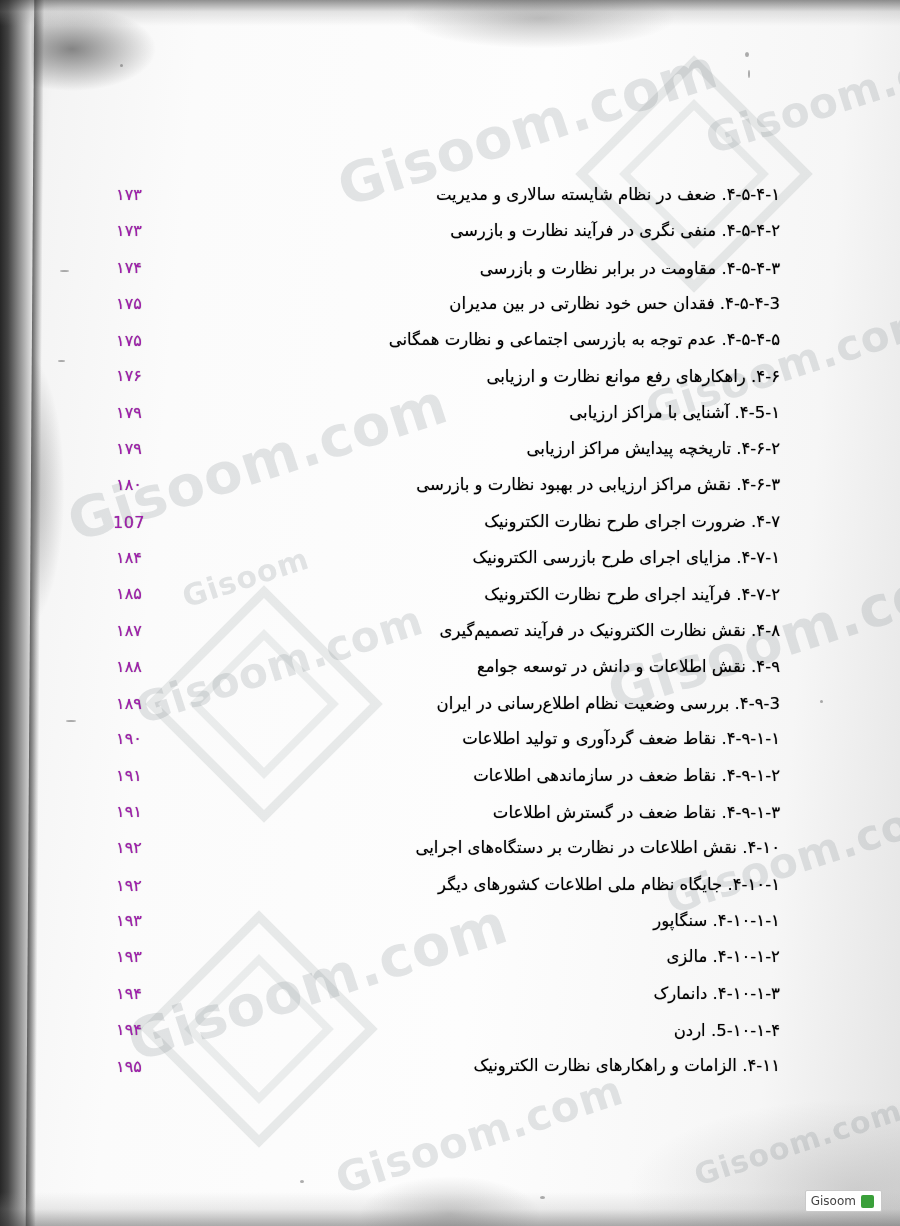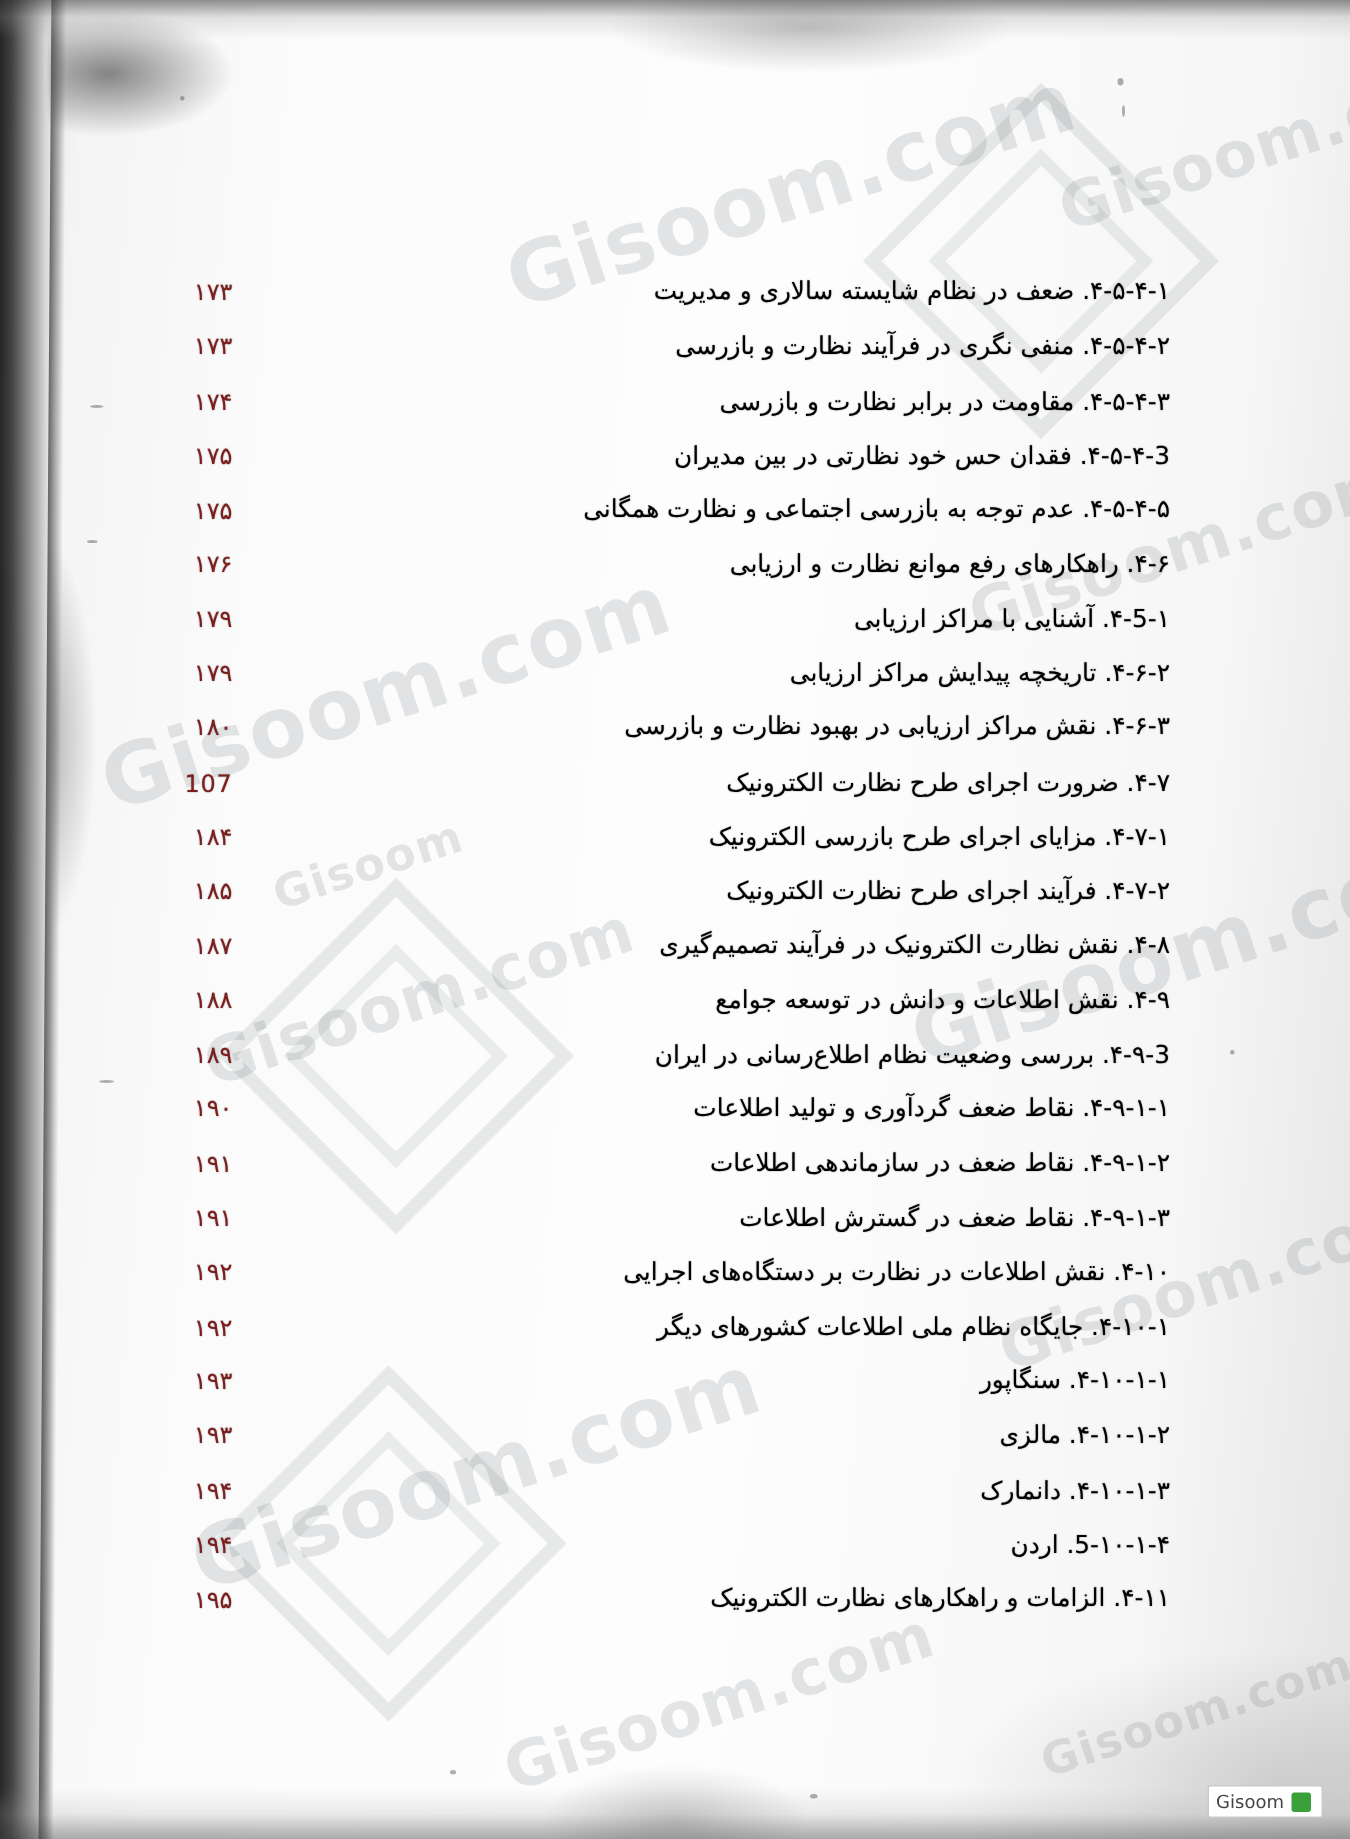--- a/index.html
+++ b/index.html
@@ -112,25 +112,25 @@
   .entry {
     font-family: "DejaVu Sans", sans-serif;
     font-size: 16.5px;
     color: #000000;
     white-space: nowrap;
     text-shadow: 0 0 1px rgba(0,0,0,0.55);
   }
   .pagenum {
     font-family: "DejaVu Sans", sans-serif;
     font-size: 16px;
-    color: #7f1d1d;
+    color: #a21caf;
     letter-spacing: 0.5px;
     text-shadow: 0 0 1px rgba(0,0,0,0.5);
     min-width: 52px;
-    text-align: right;
+    text-align: center;
     padding-left: 8px;
   }
   
   .row:nth-child(3n)   .entry { transform: translateY(0.6px); }
   .row:nth-child(4n+1) .entry { transform: translateY(-0.5px); }
   .row:nth-child(5n)   .pagenum { transform: translateY(0.7px); }
 
   
   .badge {
     position: absolute;

